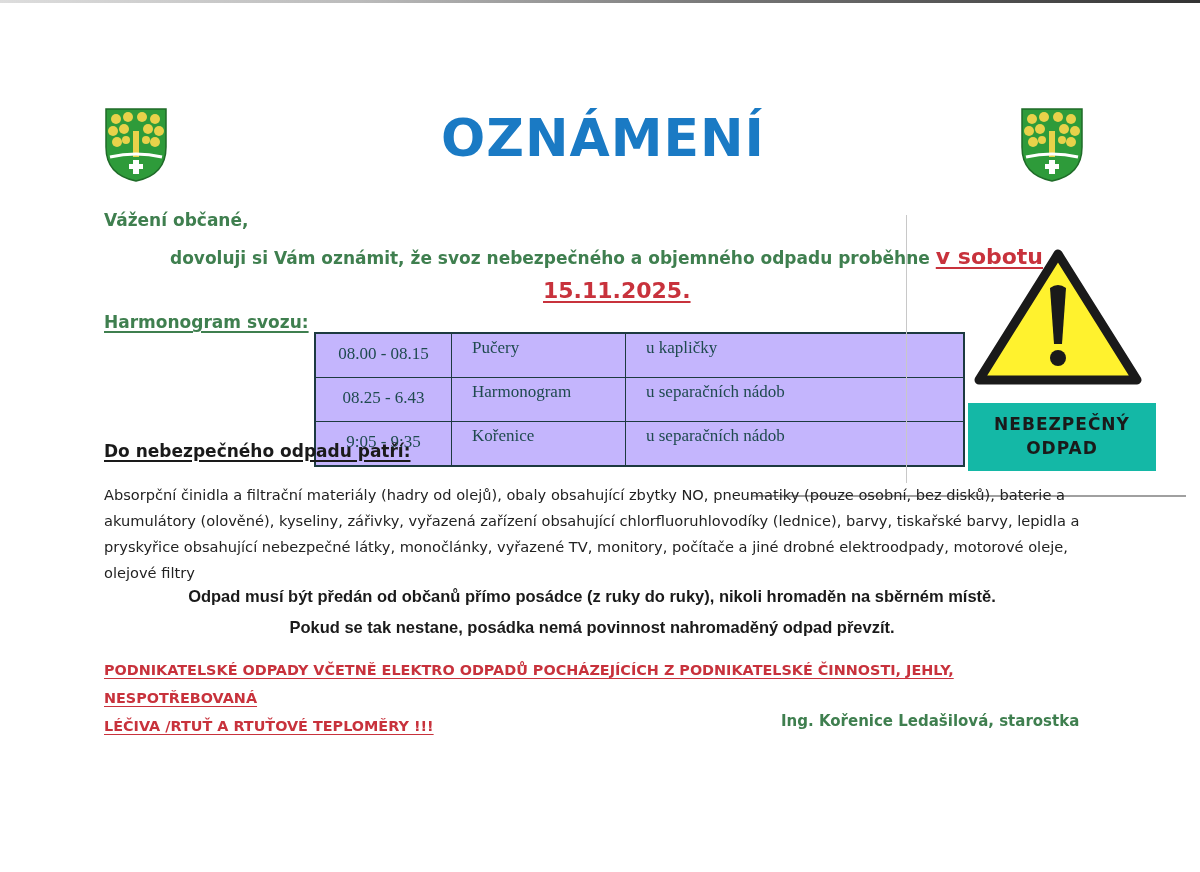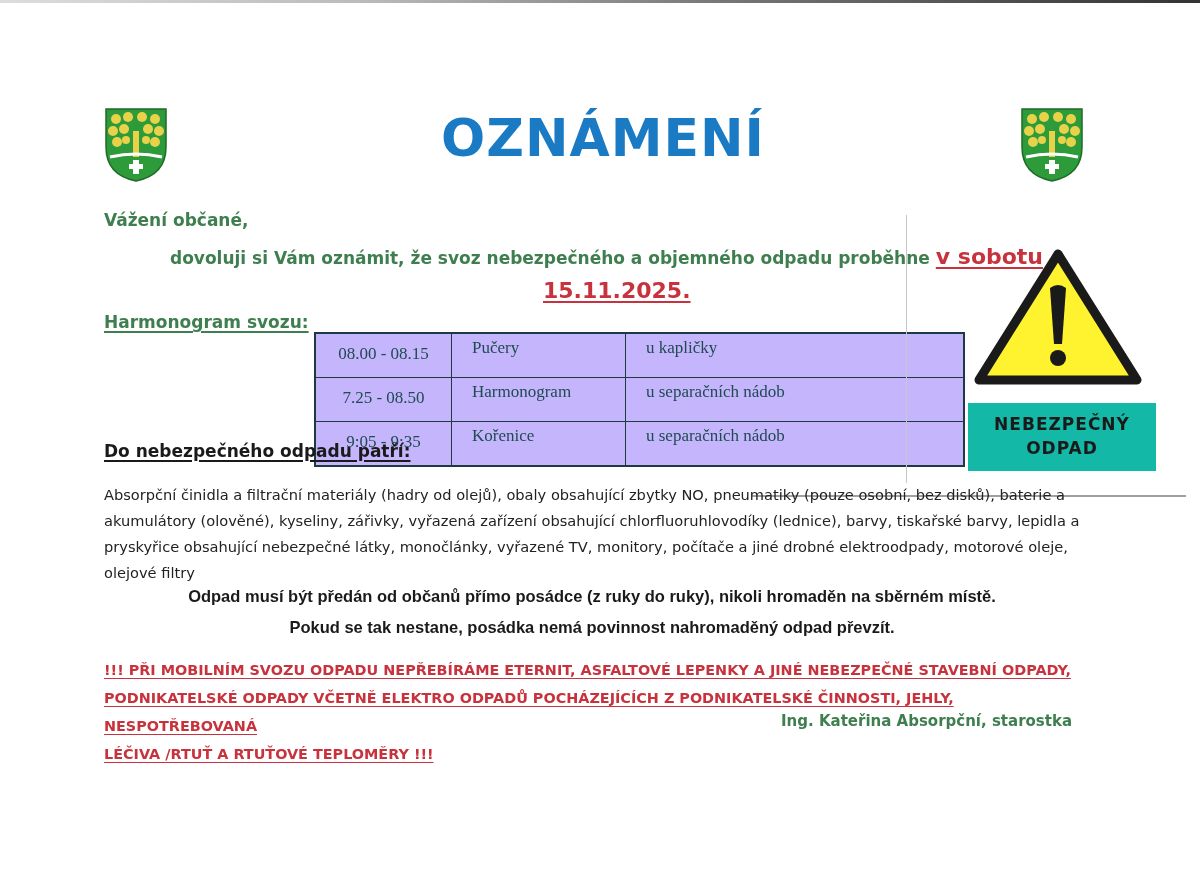--- a/index.html
+++ b/index.html
@@ -116,21 +116,21 @@
 <div class="abs green sched-label u">Harmonogram svozu:</div>
 
 <table class="sched">
   <tbody>
       <tr>
     <td class="time">08.00 - 08.15</td>
     <td class="place">Pučery</td>
     <td>u kapličky</td>
   </tr>
   <tr>
-    <td class="time">7.25 - 08.50</td>
+    <td class="time">08.25 - 6.43</td>
     <td class="place">Harmonogram</td>
     <td>u separačních nádob</td>
   </tr>
   <tr>
     <td class="time">9:05 - 9:35</td>
     <td class="place">Kořenice</td>
     <td>u separačních nádob</td>
   </tr>
 </tbody>
   </table>
@@ -150,18 +150,17 @@
 </div>
 
 <div class="abs list-head u">Do nebezpečného odpadu patří:</div>
 
 <div class="abs list-body">Absorpční činidla a filtrační materiály (hadry od olejů), obaly obsahující zbytky NO, pneumatiky (pouze osobní, bez disků), baterie a akumulátory (olověné), kyseliny, zářivky, vyřazená zařízení obsahující chlorfluoruhlovodíky (lednice), barvy, tiskařské barvy, lepidla a pryskyřice obsahující nebezpečné látky, monočlánky, vyřazené TV, monitory, počítače a jiné drobné elektroodpady, motorové oleje, olejové filtry</div>
 
 <div class="abs rule rule1">Odpad musí být předán od občanů přímo posádce (z ruky do ruky), nikoli hromaděn na sběrném místě.</div>
 <div class="abs rule rule2">Pokud se tak nestane, posádka nemá povinnost nahromaděný odpad převzít.</div>
 
 <div class="abs warning-red">
-  <div><span>!!! PŘI MOBILNÍM SVOZU ODPADU NEPŘEBÍRÁME ETERNIT, ASFALTOVÉ LEPENKY A JINÉ NEBEZPEČNÉ STAVEBNÍ ODPADY,</span></div>
   <div><span>PODNIKATELSKÉ ODPADY VČETNĚ ELEKTRO ODPADŮ POCHÁZEJÍCÍCH Z PODNIKATELSKÉ ČINNOSTI, JEHLY, NESPOTŘEBOVANÁ</span></div>
   <div><span>LÉČIVA /RTUŤ A RTUŤOVÉ TEPLOMĚRY !!!</span></div>
 </div>
 
-<div class="abs green signature">Ing. Kateřina Absorpční, starostka</div>
+<div class="abs green signature">Ing. Kořenice Ledašilová, starostka</div>
 
 </body></html>

